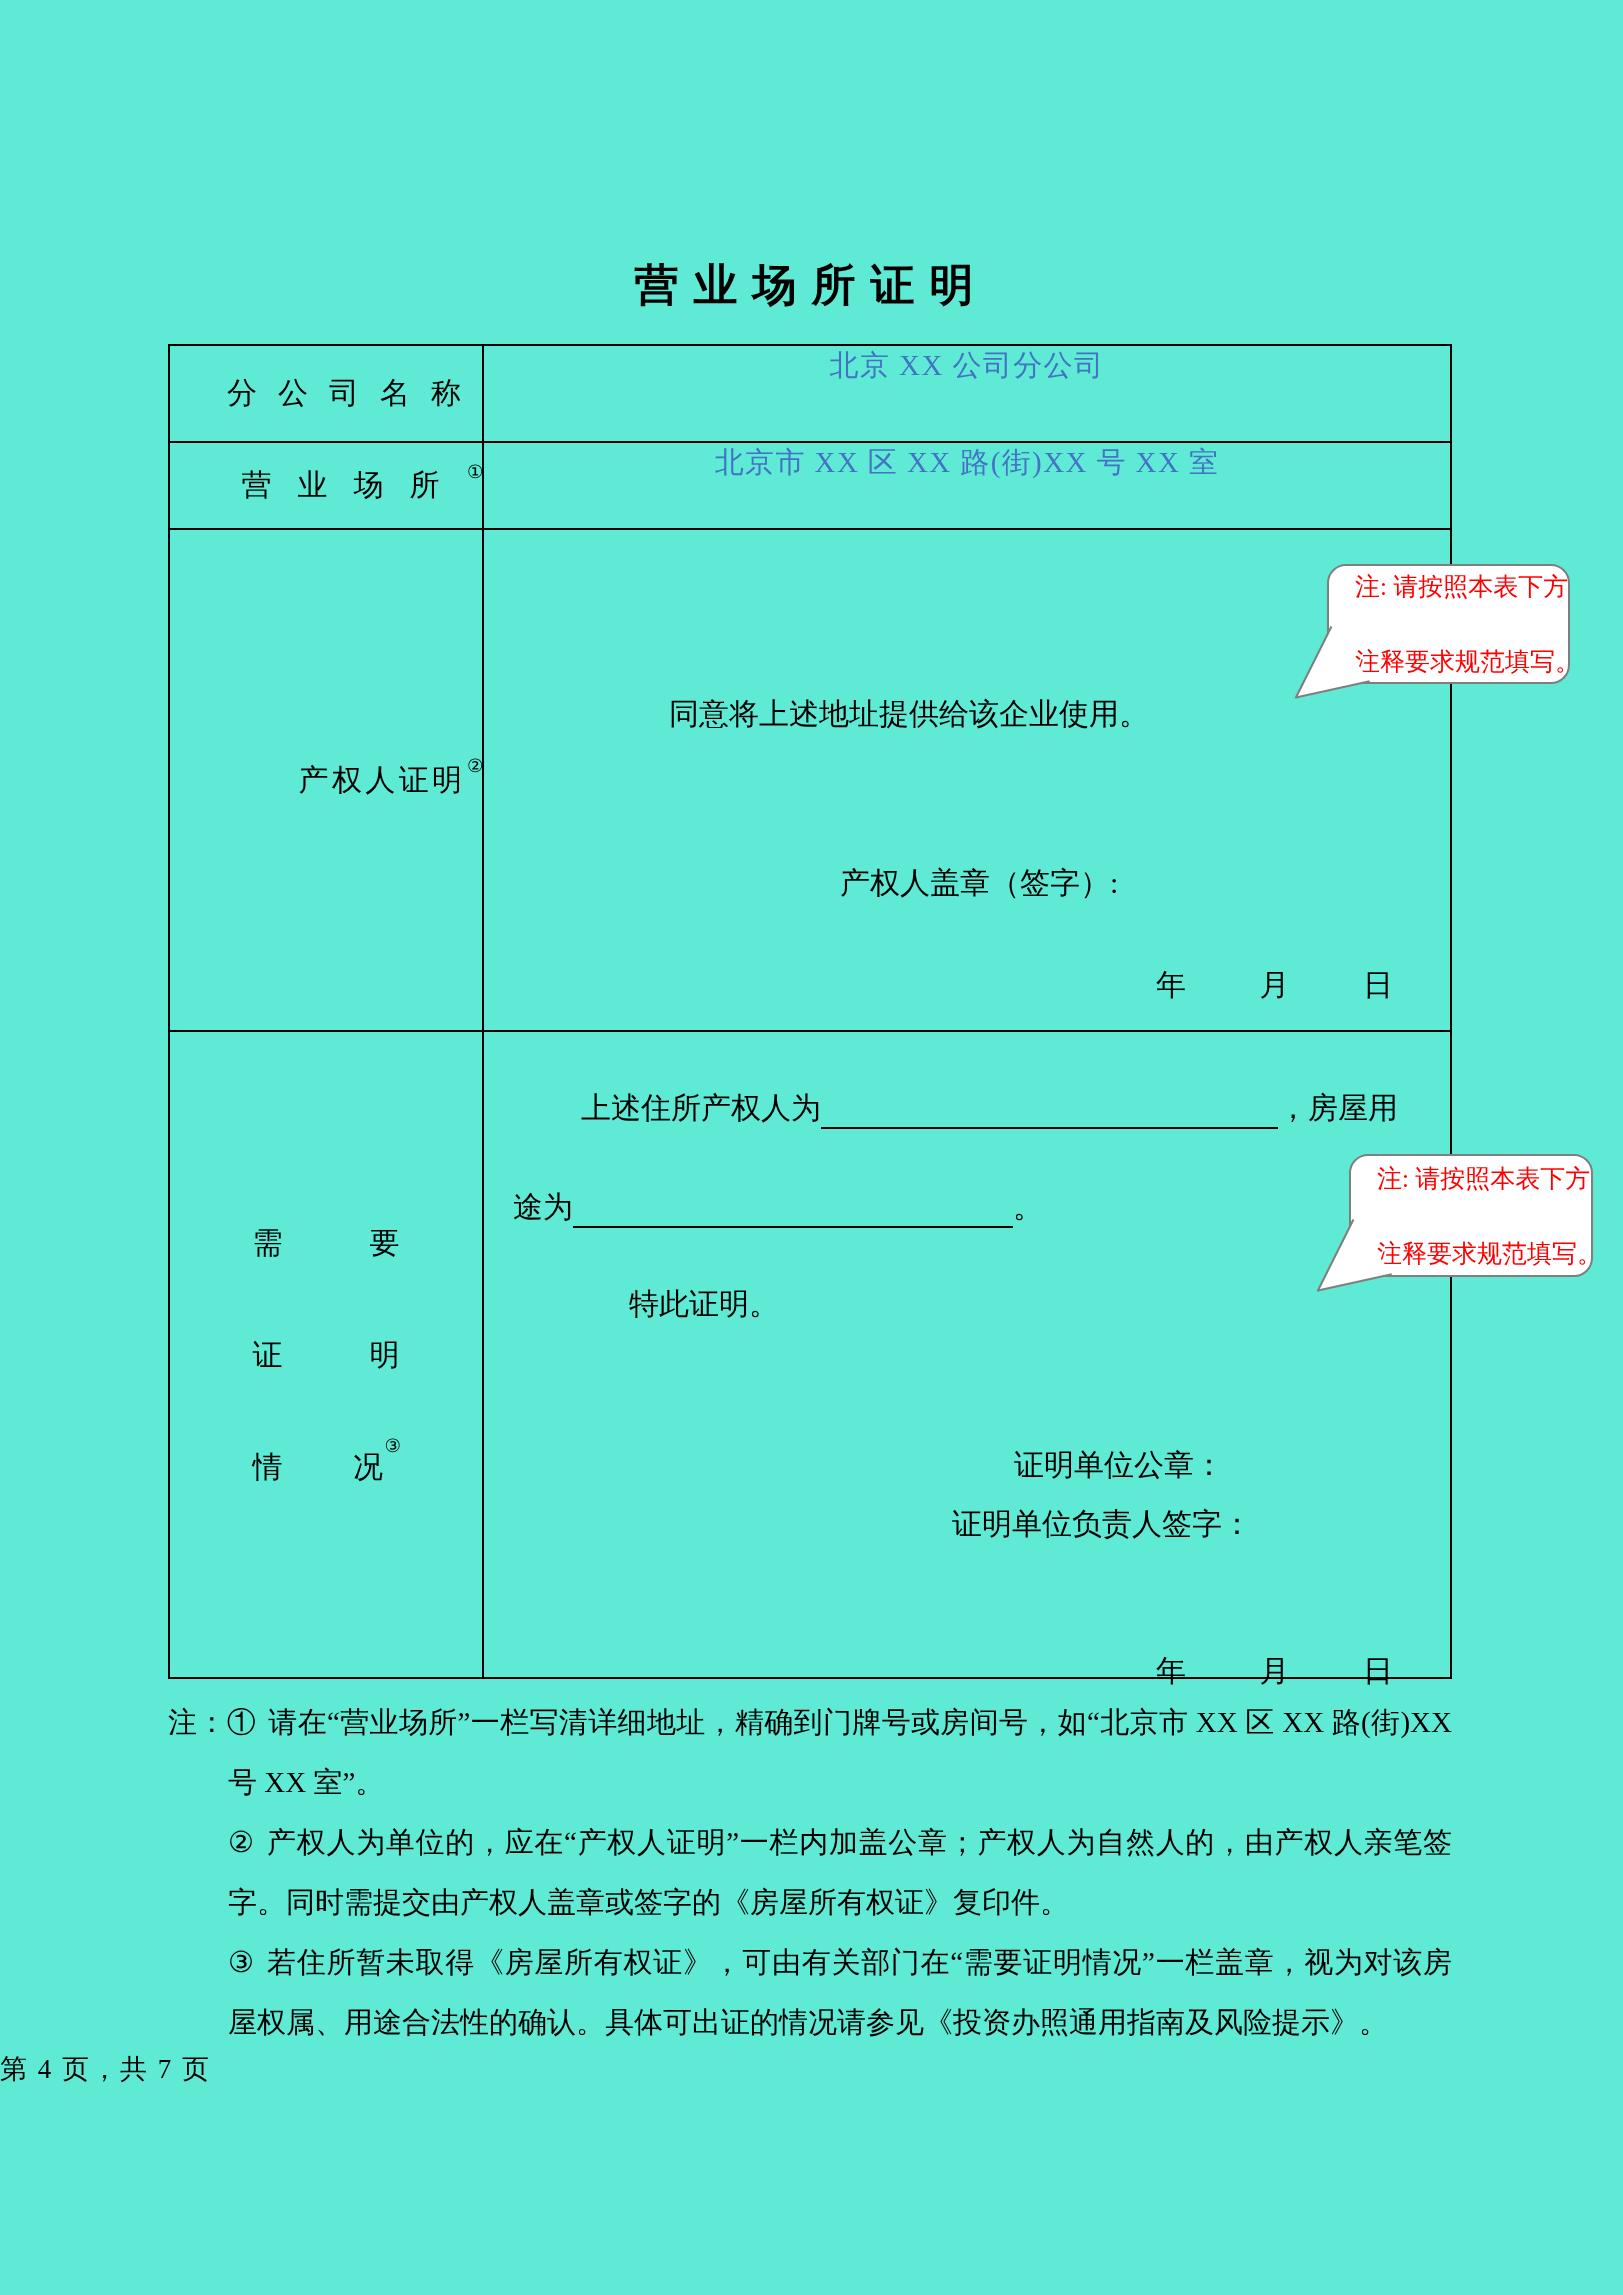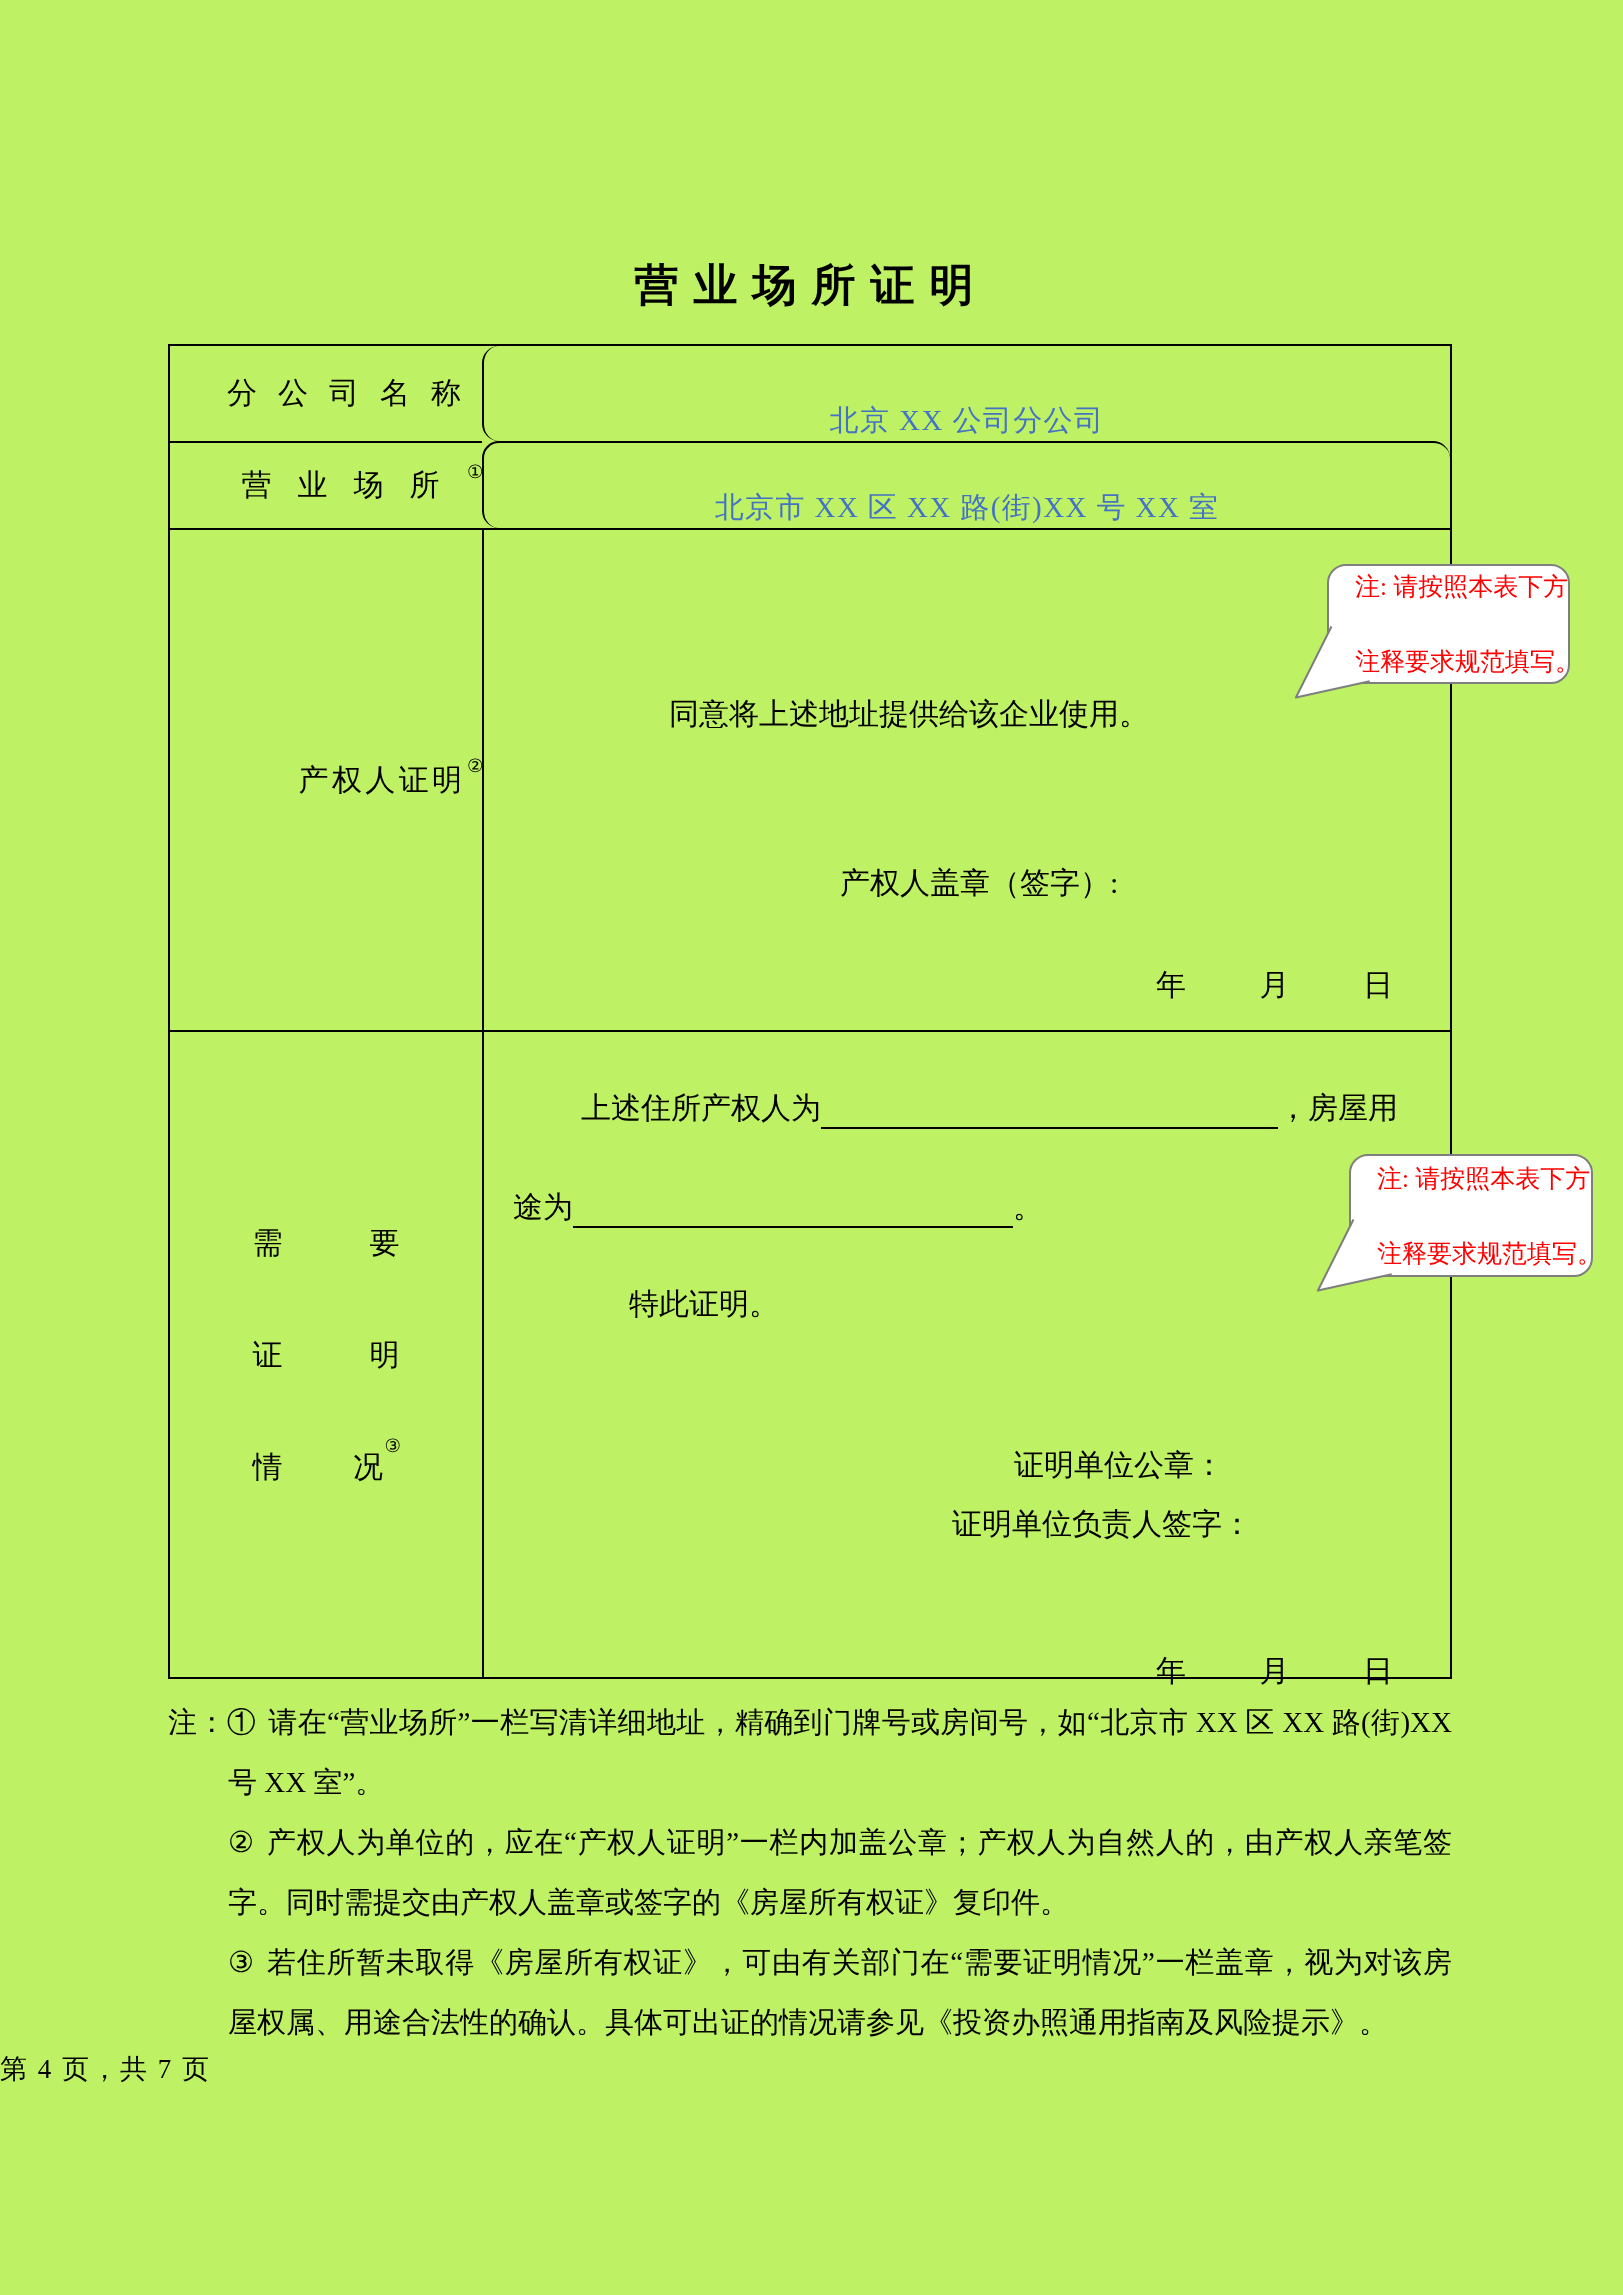--- a/index.html
+++ b/index.html
@@ -1,17 +1,17 @@
 <!DOCTYPE html>
 <html style="font-size:11px"><head>
 <meta charset="utf-8">
 <style>
   html,body{margin:0;padding:0;background:#e8e8e8;}
   .page{
-    position:relative; width:1623px; height:2295px; background:#bef264;
+    position:relative; width:1623px; height:2295px; background:#5eead4;
     font-family:"Liberation Serif","DejaVu Serif",serif; color:#000;
     margin:0 auto; overflow:hidden;
   }
   .title{
     position:absolute; top:256px; left:0; width:100%;
     text-align:center; font-size:44px; letter-spacing:15px; font-weight:bold;
     white-space:nowrap;
   }
   
   .tbl{
@@ -24,22 +24,22 @@
   .cell.vdiv{border-left:2px solid #000;}
   .cell.hdiv{border-top:2px solid #000;}
   .lab{
     display:flex; align-items:center; justify-content:flex-end;
     font-size:30px; white-space:nowrap;
   }
   .lab .sp31{letter-spacing:21px; text-indent:21px;}
   .lab .sp38{letter-spacing:26px; text-indent:26px;}
   sup.circ{font-size:18.4px; position:relative; top:-13.6px; left:1.4px;}
   .val{
-    display:flex; align-items:flex-end; justify-content:center;
-    font-size:29px; color:#4472C4; white-space:nowrap; letter-spacing:1.4px;border-radius:17px;
+    display:flex; align-items:flex-start; justify-content:center;
+    font-size:29px; color:#4472C4; white-space:nowrap; letter-spacing:1.4px;
   }
   .absline{position:absolute; font-size:30px; white-space:nowrap;}
   .daterow{
     position:absolute; left:672px; width:237px; display:flex;
     justify-content:space-between; font-size:30px;
   }
   .blank{
     display:inline-block; border-bottom:2px solid #000; height:31px;
     vertical-align:bottom;
   }

